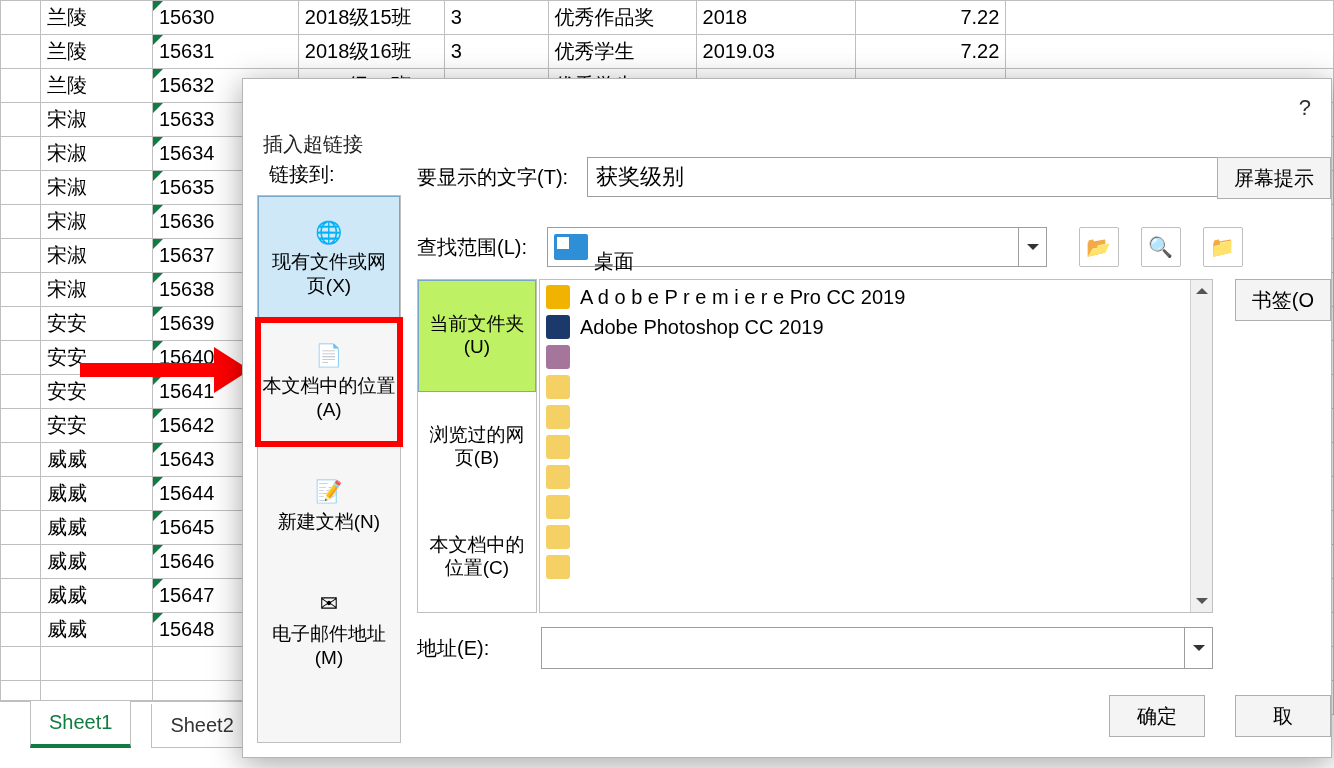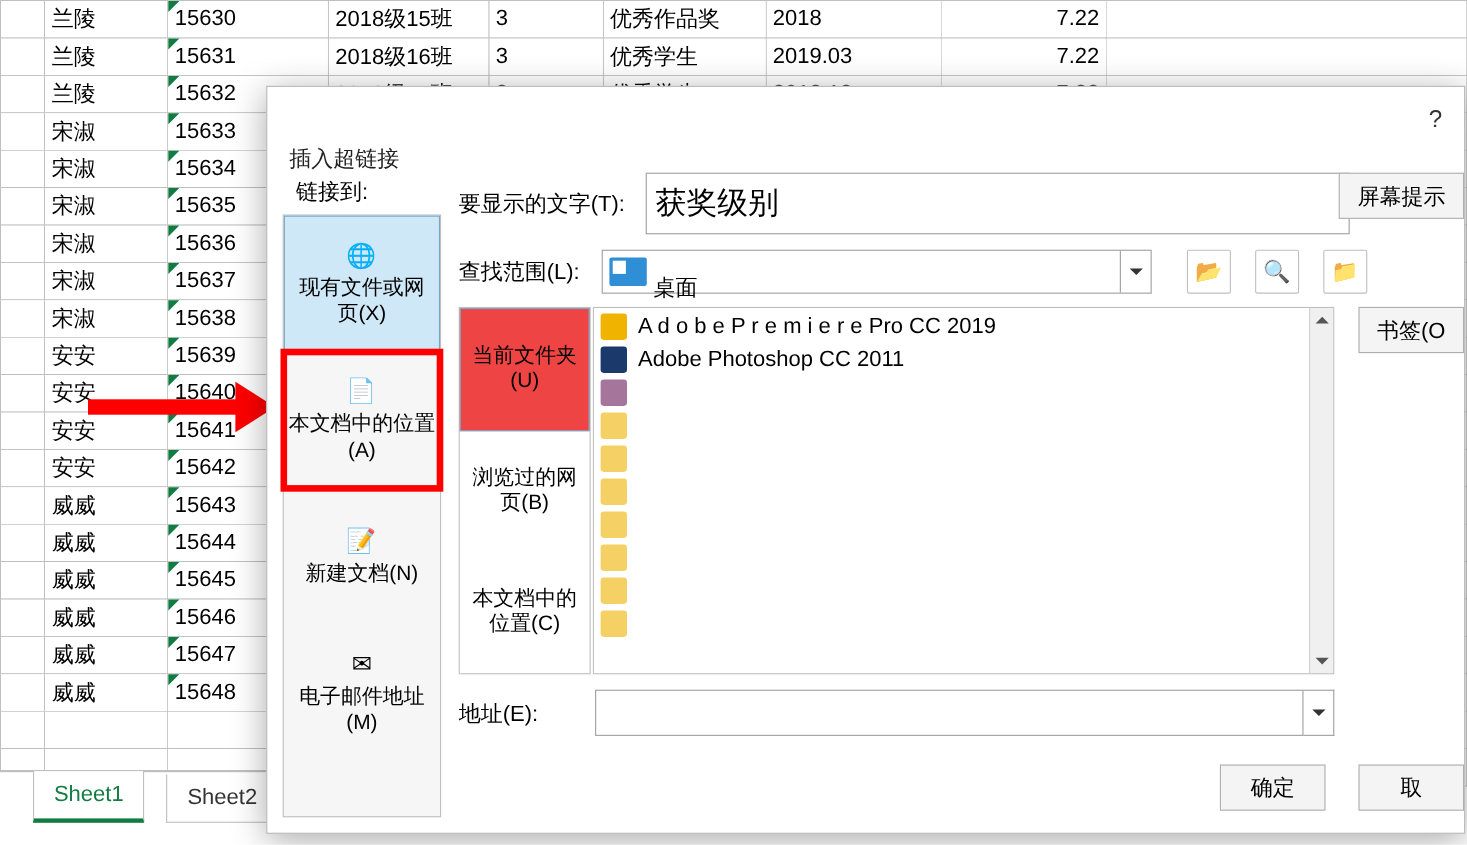--- a/index.html
+++ b/index.html
@@ -45,38 +45,38 @@
   .linkto-col { position: absolute; left: 0; top: 44px; width: 144px; bottom: 0; border: 1px solid #bfbfbf; background: #f6f6f6; display: flex; flex-direction: column; }
   .linkto-item { flex: 0 0 124px; display: flex; flex-direction: column; align-items: center; justify-content: center; text-align: center; font-size: 19px; line-height: 1.25; padding: 4px; gap: 4px; border-bottom: 1px solid transparent; }
   .linkto-item.selected { background: #cfe8f7; border: 1px solid #7aa7c7; }
   .linkto-item.highlighted { outline: 6px solid #ff0000; outline-offset: -3px; background: #f6f6f6; z-index: 9; }
   .linkto-ic { width: 28px; height: 28px; display: flex; align-items: center; justify-content: center; font-size: 22px; }
 
   
   .field-row { display: flex; align-items: center; gap: 10px; }
   .row-disp { position: absolute; left: 160px; top: 6px; right: 0; }
   .row-disp label { font-size: 20px; width: 160px; }
-  .row-disp input { height: 56px; width: 640px; border: 1px solid #9e9e9e; font-size: 28px; padding: 0 8px; }
+  .row-disp input { height: 40px; width: 640px; border: 1px solid #9e9e9e; font-size: 22px; padding: 0 8px; }
   .btn-screen-tip { position: absolute; right: 0; top: 0; }
 
   .row-look { position: absolute; left: 160px; top: 76px; right: 0; }
   .row-look label { font-size: 20px; width: 120px; }
   .look-combo { display: flex; align-items: center; border: 1px solid #9e9e9e; height: 40px; width: 500px; background: #fff; }
   .look-combo .ic { width: 34px; height: 26px; margin: 0 6px; background: #2f8fd6; border-radius: 2px; position: relative; }
   .look-combo .ic::after { content:""; position:absolute; left:3px; top:3px; width:12px; height:12px; background:#fff; }
   .look-combo span { flex: 1; font-size: 20px; margin-top: 28px; }
   .look-combo .dd { width: 28px; height: 100%; border-left: 1px solid #9e9e9e; display: flex; align-items: center; justify-content: center; }
   .look-combo .dd::after { content: ""; border: 6px solid transparent; border-top-color: #333; margin-top: 6px; }
   .tool-icons { display: flex; gap: 22px; margin-left: 22px; }
   .tool-icons .tool { width: 40px; height: 40px; border: 1px solid #bfbfbf; border-radius: 2px; display: flex; align-items: center; justify-content: center; font-size: 20px; }
 
   
   .browse-col { position: absolute; left: 160px; top: 128px; width: 120px; height: 334px; border: 1px solid #bfbfbf; display: flex; flex-direction: column; }
   .browse-item { flex: 1; display: flex; align-items: center; justify-content: center; text-align: center; font-size: 19px; line-height: 1.2; padding: 4px; }
-  .browse-item.selected { background: #ef4444; border: 1px solid #7aa7c7; }
+  .browse-item.selected { background: #bef264; border: 1px solid #7aa7c7; }
 
   
   .file-list { position: absolute; left: 282px; top: 128px; width: 674px; height: 334px; border: 1px solid #bfbfbf; background: #fff; overflow: hidden; padding: 2px 0; }
   .file-list .scrollbar { position: absolute; right: 0; top: 0; bottom: 0; width: 22px; background: #f0f0f0; border-left: 1px solid #d0d0d0; }
   .file-list .scroll-up, .file-list .scroll-down { position: absolute; width: 22px; height: 22px; display:flex; align-items:center; justify-content:center; }
   .file-list .scroll-up { top:0; } .file-list .scroll-down { bottom:0; }
   .file-list .scroll-up::after { content:""; border:6px solid transparent; border-bottom-color:#555; margin-bottom:6px;}
   .file-list .scroll-down::after { content:""; border:6px solid transparent; border-top-color:#555; margin-top:6px;}
   .file-row { display: flex; align-items: center; gap: 10px; height: 30px; padding: 0 6px; font-size: 20px; }
   .file-row.dim { color: #b0b0b0; filter: blur(0.6px); opacity: 0.6; }
@@ -418,21 +418,21 @@
     </div>
 
     <div class="file-list">
       <div id="files-host">
           <div class="file-row">
             <span class="fic f0"></span>
             <span>A d o b e  P r e m i e r e  Pro CC 2019</span>
           </div>
           <div class="file-row">
             <span class="fic f1"></span>
-            <span>Adobe Photoshop CC 2011</span>
+            <span>Adobe Photoshop CC 2019</span>
           </div>
           <div class="file-row dim">
             <span class="fic f2"></span>
           </div>
           <div class="file-row dim">
             <span class="fic f3"></span>
             <span></span>
           </div>
           <div class="file-row dim">
             <span class="fic f3"></span>

